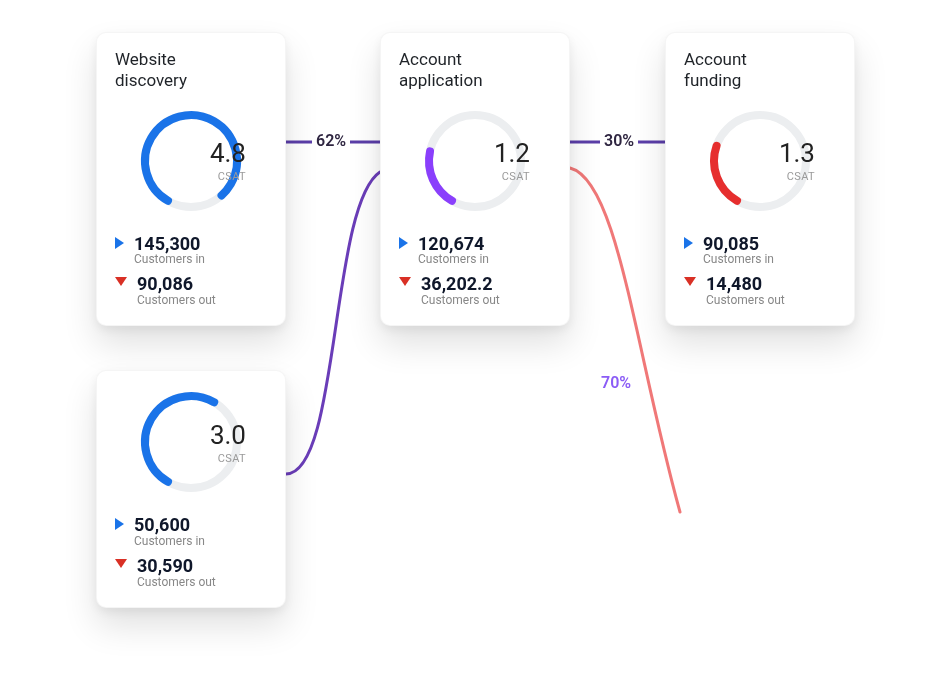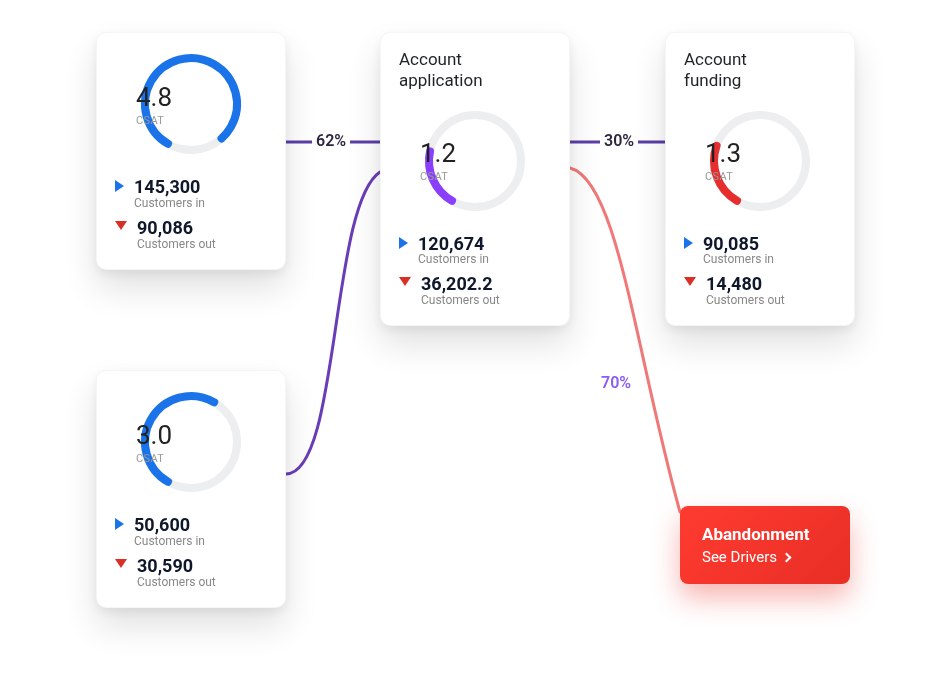--- a/index.html
+++ b/index.html
@@ -49,21 +49,21 @@
     position: relative;
     width: 110px;
     height: 110px;
   }
   .donut svg { display: block; }
   .donut-center {
     position: absolute;
     inset: 0;
     display: flex;
     flex-direction: column;
-    align-items: flex-start;
+    align-items: flex-end;
     justify-content: center;
   }
   .donut-score {
     font-size: 26px;
     font-weight: 400;
     color: #222;
   }
   .donut-label {
     font-size: 11px;
     letter-spacing: 0.4px;
@@ -155,20 +155,22 @@
     <path d="M570 142 L665 142" stroke="#5b3ea8" stroke-width="3" fill="none" stroke-linecap="round"></path>
 
     <path d="M570 168 C618 180 635 350 680 512" stroke="#f07878" stroke-width="3" fill="none" stroke-linecap="round"></path>
   </svg>
 
   <div class="conn-label" style="left:312px; top:131px;">62%</div>
   <div class="conn-label" style="left:600px; top:131px;text-align:right;">30%</div>
   <div class="conn-label red" style="left:597px; top:373px;">70%</div>
 
   <div class="card" style="left:96px; top:32px;">
+    <div class="card-title">Website
+discovery</div>
     <div class="donut-wrap">
       <div class="donut">
         <svg width="110" height="110">
             <circle cx="55" cy="55" r="46" fill="none" stroke="#eceef0" stroke-width="8"></circle>
             <circle cx="55" cy="55" r="46" fill="none" stroke="#1a73e8" stroke-width="8" stroke-linecap="round" stroke-dasharray="231.22 289.03" transform="rotate(120 55 55)"></circle>
             <circle cx="55" cy="55" r="40" fill="#fff"></circle>
           </svg>
         <div class="donut-center">
           <div class="donut-score">4.8</div>
           <div class="donut-label">CSAT</div>
@@ -278,21 +280,14 @@
     </div>
     <div class="metric">
       <div class="metric-icon down-icon"></div>
       <div class="metric-text">
         <div class="value">14,480</div>
         <div class="label">Customers out</div>
       </div>
     </div>
   </div>
 
-  <div class="callout" style="left:680px; top:506px;">
-    <div class="title">Abandonment</div>
-    <div class="cta">
-      <span>See Drivers</span>
-      <span class="chev-icon"></span>
-    </div>
-  </div>
 
 </div>
 
 </body></html>

